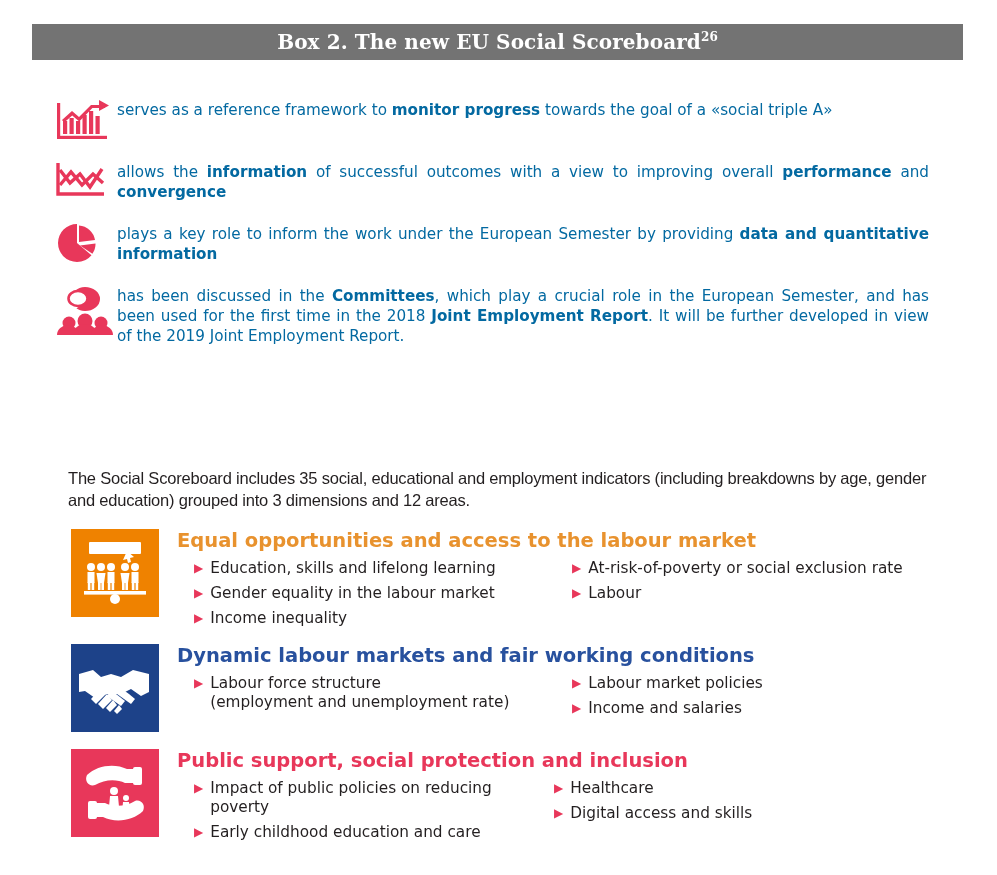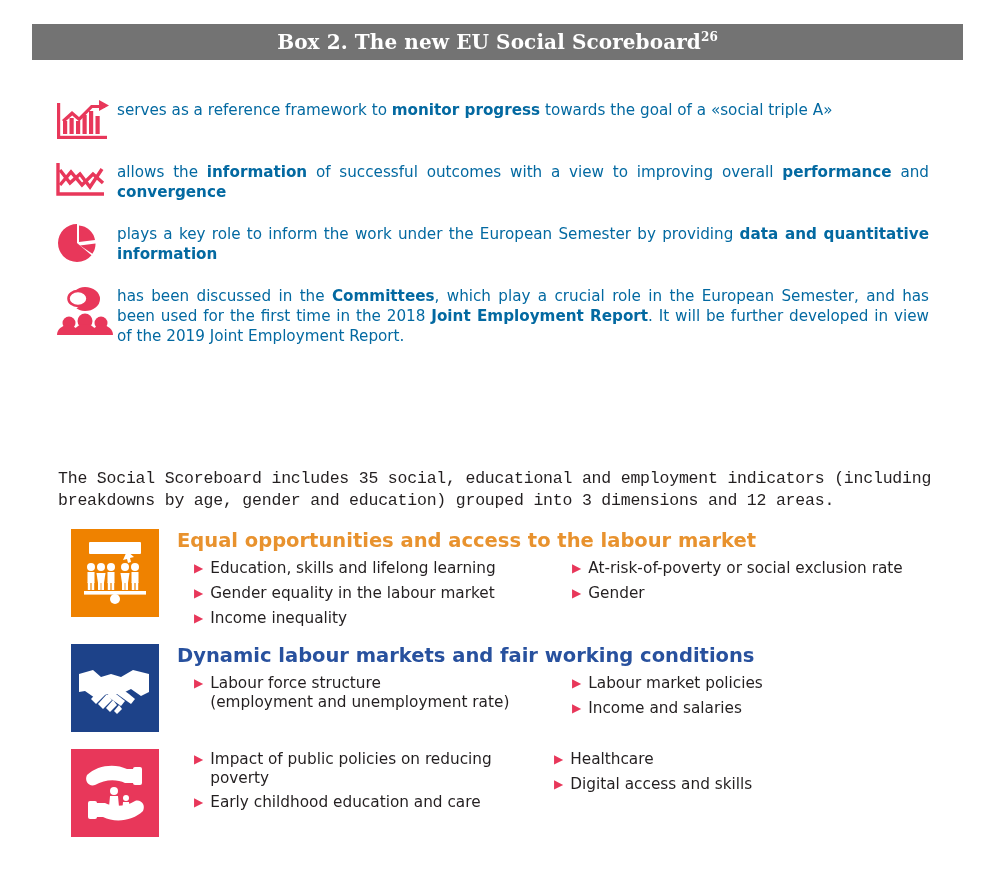--- a/index.html
+++ b/index.html
@@ -69,24 +69,24 @@
     color: #0369a1;
     text-align: justify;
     padding-top: 4px;
     width: 812px;
   }
   .feature-text b { font-weight: bold; }
 
   
   .intro {
     position: absolute;
-    left: 58px;
+    left: 68px;
     top: 468px;
     width: 880px;
-    font-family: Liberation Mono, monospace;
+    font-family: Liberation Sans, sans-serif;
     font-stretch: condensed;
     font-size: 16.5px;
     line-height: 1.32;
     color: #231f20;
     letter-spacing: -0.2px;
   }
 
   
   .dimension {
     position: absolute;
@@ -281,21 +281,21 @@
   <div class="dim-body">
     <div class="dim-title">Equal opportunities and access to the labour market</div>
     <div class="dim-cols">
       <div class="dim-col left-col" style="width: 378px;">
         <div class="dim-item"><span class="tri">▶</span><span class="dim-item-label">Education, skills and lifelong learning</span></div>
         <div class="dim-item"><span class="tri">▶</span><span class="dim-item-label">Gender equality in the labour market</span></div>
         <div class="dim-item"><span class="tri">▶</span><span class="dim-item-label">Income inequality</span></div>
       </div>
       <div class="dim-col right-col">
         <div class="dim-item"><span class="tri">▶</span><span class="dim-item-label">At-risk-of-poverty or social exclusion rate</span></div>
-        <div class="dim-item"><span class="tri">▶</span><span class="dim-item-label">Gender</span></div>
+        <div class="dim-item"><span class="tri">▶</span><span class="dim-item-label">Labour</span></div>
       </div>
     </div>
   </div>
 </div>
 
 <div class="dimension dim-2">
   <div class="dim-icon">
     <svg width="88" height="88" viewBox="0 0 88 88">
       <rect width="88" height="88" fill="#1d4289"></rect>
       <g fill="#ffffff">
@@ -336,20 +336,21 @@
         <circle cx="43" cy="42" r="4"></circle>
         <path d="M39 47 L47 47 L48 58 L38 58 Z"></path>
         <rect x="39" y="56" width="2.8" height="8"></rect>
         <rect x="44" y="56" width="2.8" height="8"></rect>
         <circle cx="55" cy="49" r="3"></circle>
         <path d="M52 53 L58 53 L58.6 60 L51.4 60 Z"></path>
       </g>
     </svg>
   </div>
   <div class="dim-body">
+    <div class="dim-title">Public support, social protection and inclusion</div>
     <div class="dim-cols">
       <div class="dim-col left-col" style="width: 360px;">
         <div class="dim-item"><span class="tri">▶</span><span class="dim-item-label">Impact of public policies on reducing poverty</span></div>
         <div class="dim-item"><span class="tri">▶</span><span class="dim-item-label">Early childhood education and care</span></div>
       </div>
       <div class="dim-col right-col">
         <div class="dim-item"><span class="tri">▶</span><span class="dim-item-label">Healthcare</span></div>
         <div class="dim-item"><span class="tri">▶</span><span class="dim-item-label">Digital access and skills</span></div>
       </div>
     </div>

